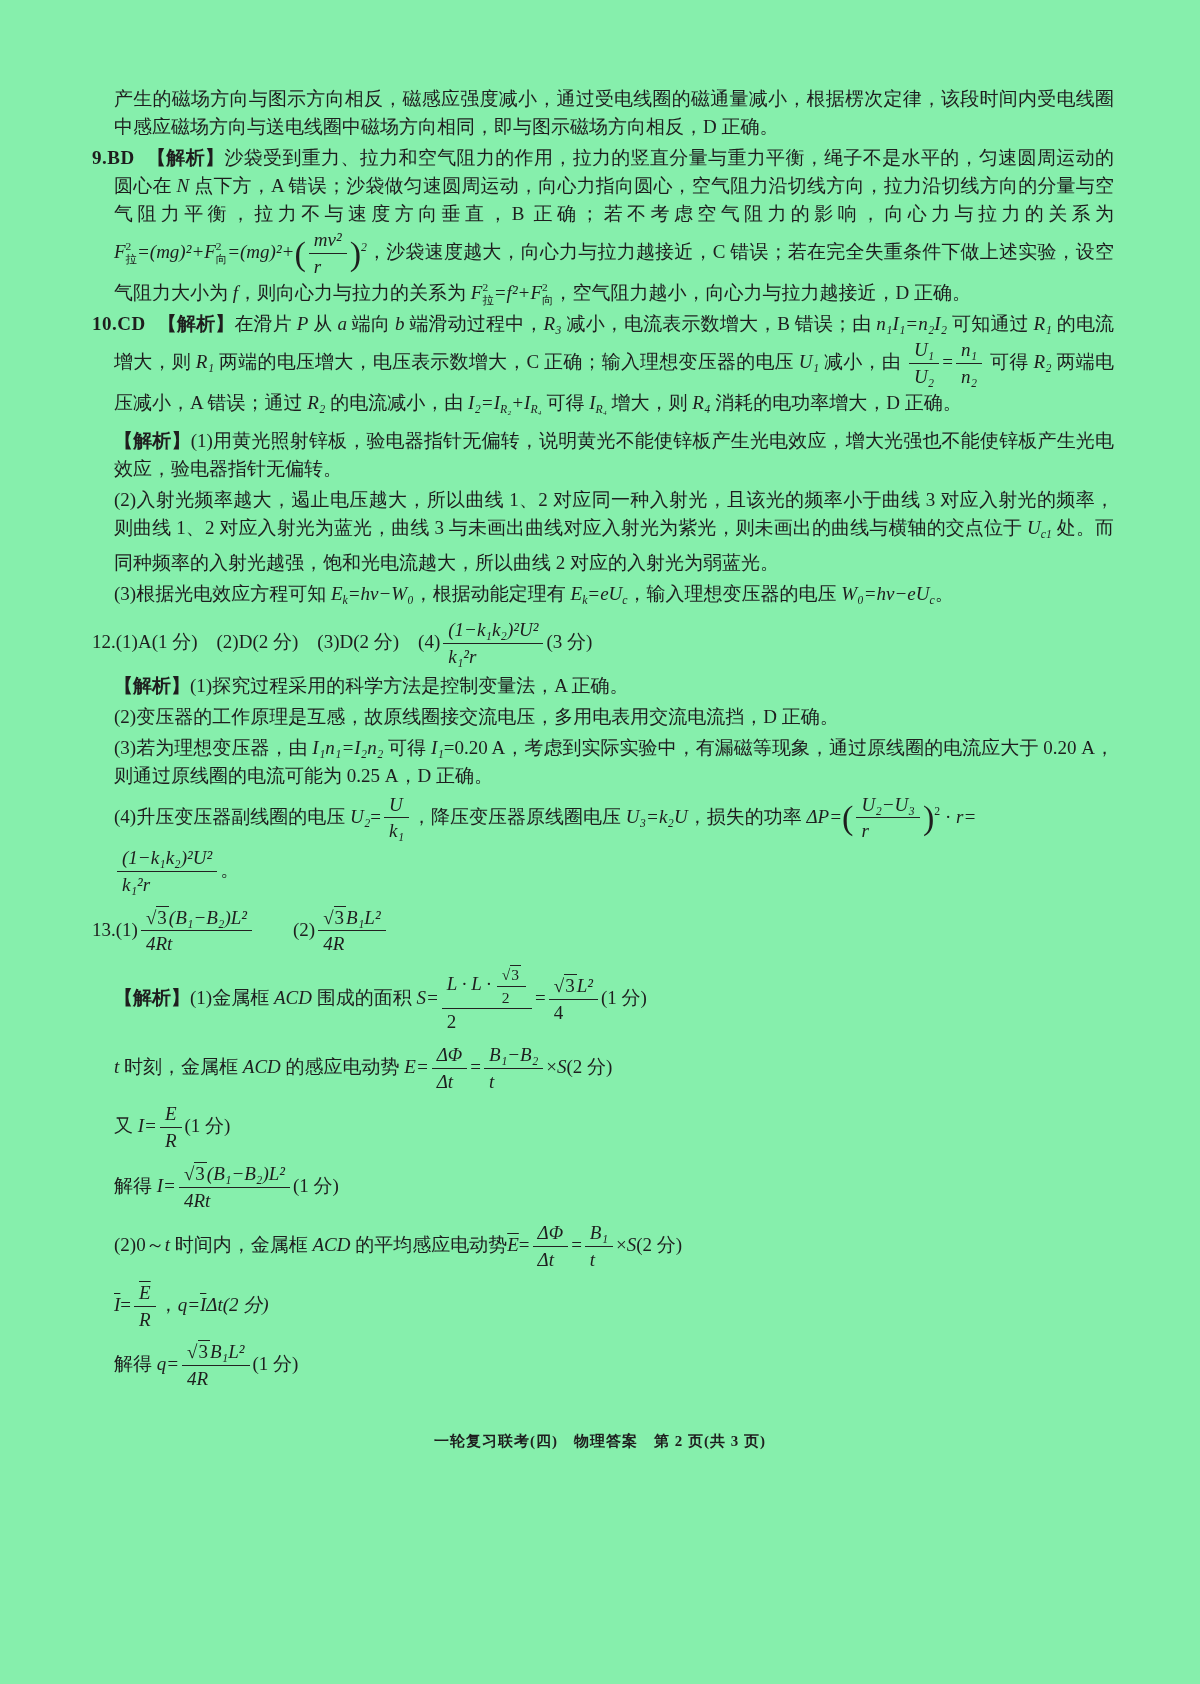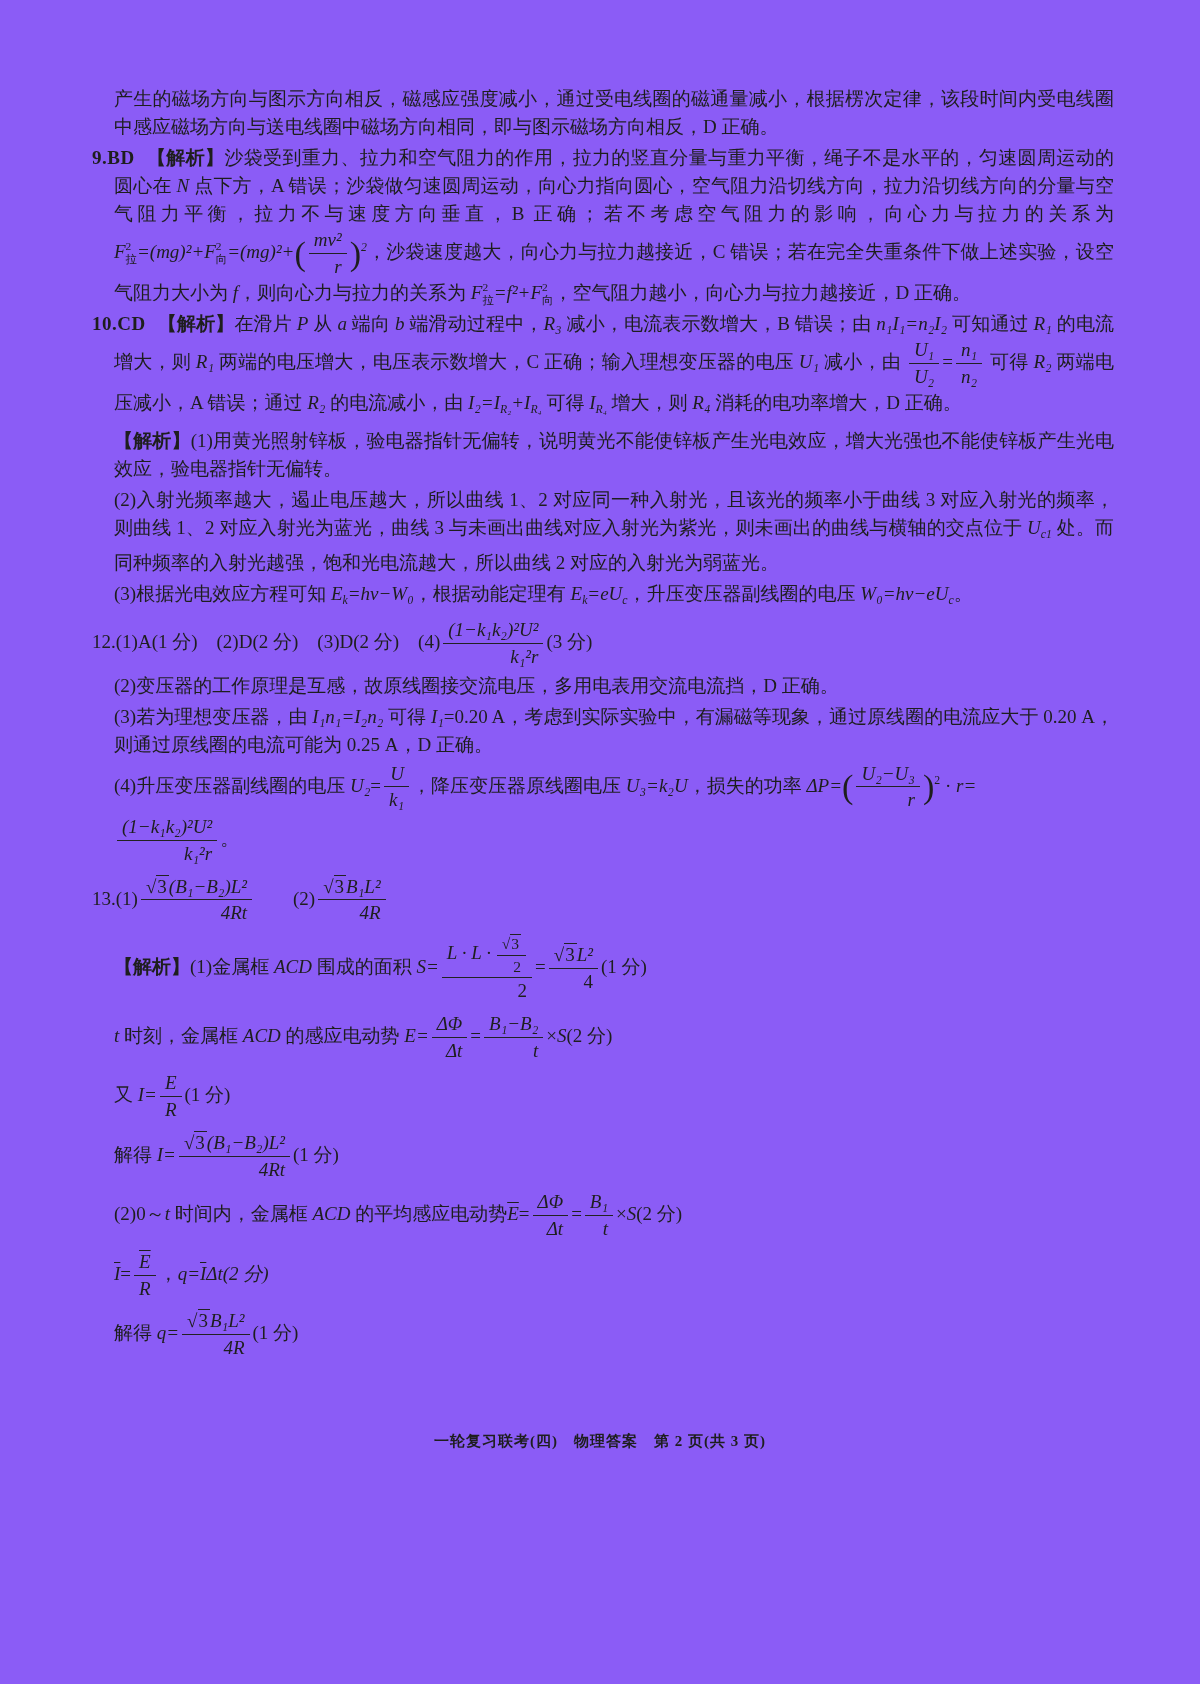--- a/index.html
+++ b/index.html
@@ -1,29 +1,29 @@
 <!DOCTYPE html>
 <html><head>
 <meta charset="utf-8">
 <style>
   html,body{margin:0;padding:0;background:#ffffff;}
   body{width:1200px;height:1684px;position:relative;
        font-family:"Liberation Serif","DejaVu Serif",serif;
        font-size:19px;color:#1e1e1e;}
   .page{box-sizing:border-box;width:1200px;height:1684px;overflow:hidden;
-        padding:82px 86px 0 92px;position:relative;background:#8b5cf6;}
+        padding:82px 86px 0 92px;position:relative;background:#86efac;}
   .para{line-height:28px;text-align:justify;margin:3px 0;}
   .hang{padding-left:22px;text-indent:-22px;}
   .ind{padding-left:22px;}
   .sp{margin:9px 0;}
   .b{font-weight:bold;}
   .lab{margin-right:12px;letter-spacing:.5px;}
   .m{font-style:italic;}
   .nw{white-space:nowrap;}
-  .frac{display:inline-block;vertical-align:middle;text-align:right;
+  .frac{display:inline-block;vertical-align:middle;text-align:left;
         margin:0 3px;line-height:1.25;text-indent:0;}
   .frac .num{display:block;border-bottom:1.2px solid #222;padding:0 5px 1px;}
   .frac .den{display:block;padding:1px 5px 0;}
   .frac .frac{font-size:.82em;margin:0 1px;vertical-align:middle;}
   sub,sup{font-size:.62em;}
   sub{vertical-align:-0.35em;}
   .ss{display:inline-block;text-align:left;font-size:.6em;line-height:1.15;
       vertical-align:-0.5em;text-indent:0;}
   .ss .u,.ss .d{display:block;}
   .bigp{font-size:1.8em;vertical-align:middle;font-style:normal;line-height:1;}
@@ -50,25 +50,28 @@
     <span class="b lab">10.CD</span><span class="b">【解析】</span><span>在滑片 </span><span class="m">P</span><span> 从 </span><span class="m">a</span><span> 端向 </span><span class="m">b</span><span> 端滑动过程中，</span><span class="m">R₃</span><span> 减小，电流表示数增大，B 错误；由 </span><span class="m nw">n₁I₁=n₂I₂</span><span> 可知通过 </span><span class="m">R₁</span><span> 的电流增大，则 </span><span class="m">R₁</span><span> 两端的电压增大，电压表示数增大，C 正确；输入理想变压器的电压 </span><span class="m">U₁</span><span> 减小，由 </span><span class="nw"><span class="frac"><span class="num m">U₁</span><span class="den m">U₂</span></span><span>=</span><span class="frac"><span class="num m">n₁</span><span class="den m">n₂</span></span></span><span> 可得 </span><span class="m">R₂</span><span> 两端电压减小，A 错误；通过 </span><span class="m">R₂</span><span> 的电流减小，由 </span><span class="nw"><span class="m">I₂=I</span><sub class="m">R₂</sub><span class="m">+I</span><sub class="m">R₄</sub></span><span> 可得 </span><span class="nw"><span class="m">I</span><sub class="m">R₄</sub></span><span> 增大，则 </span><span class="m">R₄</span><span> 消耗的电功率增大，D 正确。</span>
   </div>
 
   <div class="para ind">
     <span class="b">【解析】</span><span>(1)用黄光照射锌板，验电器指针无偏转，说明黄光不能使锌板产生光电效应，增大光强也不能使锌板产生光电效应，验电器指针无偏转。</span>
   </div>
   <div class="para ind">
     <span>(2)入射光频率越大，遏止电压越大，所以曲线 1、2 对应同一种入射光，且该光的频率小于曲线 3 对应入射光的频率，则曲线 1、2 对应入射光为蓝光，曲线 3 与未画出曲线对应入射光为紫光，则未画出的曲线与横轴的交点位于 </span><span class="m">U</span><sub class="m">c1</sub><span> 处。而同种频率的入射光越强，饱和光电流越大，所以曲线 2 对应的入射光为弱蓝光。</span>
   </div>
   <div class="para ind">
-    <span>(3)根据光电效应方程可知 </span><span class="m">E</span><sub class="m">k</sub><span class="m">=hν−W₀</span><span>，根据动能定理有 </span><span class="m">E</span><sub class="m">k</sub><span class="m">=eU</span><sub class="m">c</sub><span>，升压变压器副线圈的电压 </span><span class="m">W₀=hν−eU</span><sub class="m">c</sub><span>。</span>
+    <span>(3)根据光电效应方程可知 </span><span class="m">E</span><sub class="m">k</sub><span class="m">=hν−W₀</span><span>，根据动能定理有 </span><span class="m">E</span><sub class="m">k</sub><span class="m">=eU</span><sub class="m">c</sub><span>，输入理想变压器的电压 </span><span class="m">W₀=hν−eU</span><sub class="m">c</sub><span>。</span>
   </div>
 
   <div class="para hang">
     <span>12.</span><span>(1)A(1 分)　(2)D(2 分)　(3)D(2 分)　(4)</span><span class="frac"><span class="num m">(1−k₁k₂)²U²</span><span class="den m">k₁²r</span></span><span>(3 分)</span>
+  </div>
+  <div class="para ind">
+    <span class="b">【解析】</span><span>(1)探究过程采用的科学方法是控制变量法，A 正确。</span>
   </div>
   <div class="para ind">
     <span>(2)变压器的工作原理是互感，故原线圈接交流电压，多用电表用交流电流挡，D 正确。</span>
   </div>
   <div class="para ind">
     <span>(3)若为理想变压器，由 </span><span class="m nw">I₁n₁=I₂n₂</span><span> 可得 </span><span class="m">I₁</span><span>=0.20 A，考虑到实际实验中，有漏磁等现象，通过原线圈的电流应大于 0.20 A，则通过原线圈的电流可能为 0.25 A，D 正确。</span>
   </div>
   <div class="para ind">
     <span>(4)升压变压器副线圈的电压 </span><span class="m">U₂</span><span>=</span><span class="frac"><span class="num m">U</span><span class="den m">k₁</span></span><span>，降压变压器原线圈电压 </span><span class="m nw">U₃=k₂U</span><span>，损失的功率 </span><span class="m">ΔP=</span><span class="nw"><span class="bigp">(</span><span class="frac"><span class="num m">U₂−U₃</span><span class="den m">r</span></span><span class="bigp">)</span><sup>2</sup></span><span> · </span><span class="m">r=</span>
   </div>

